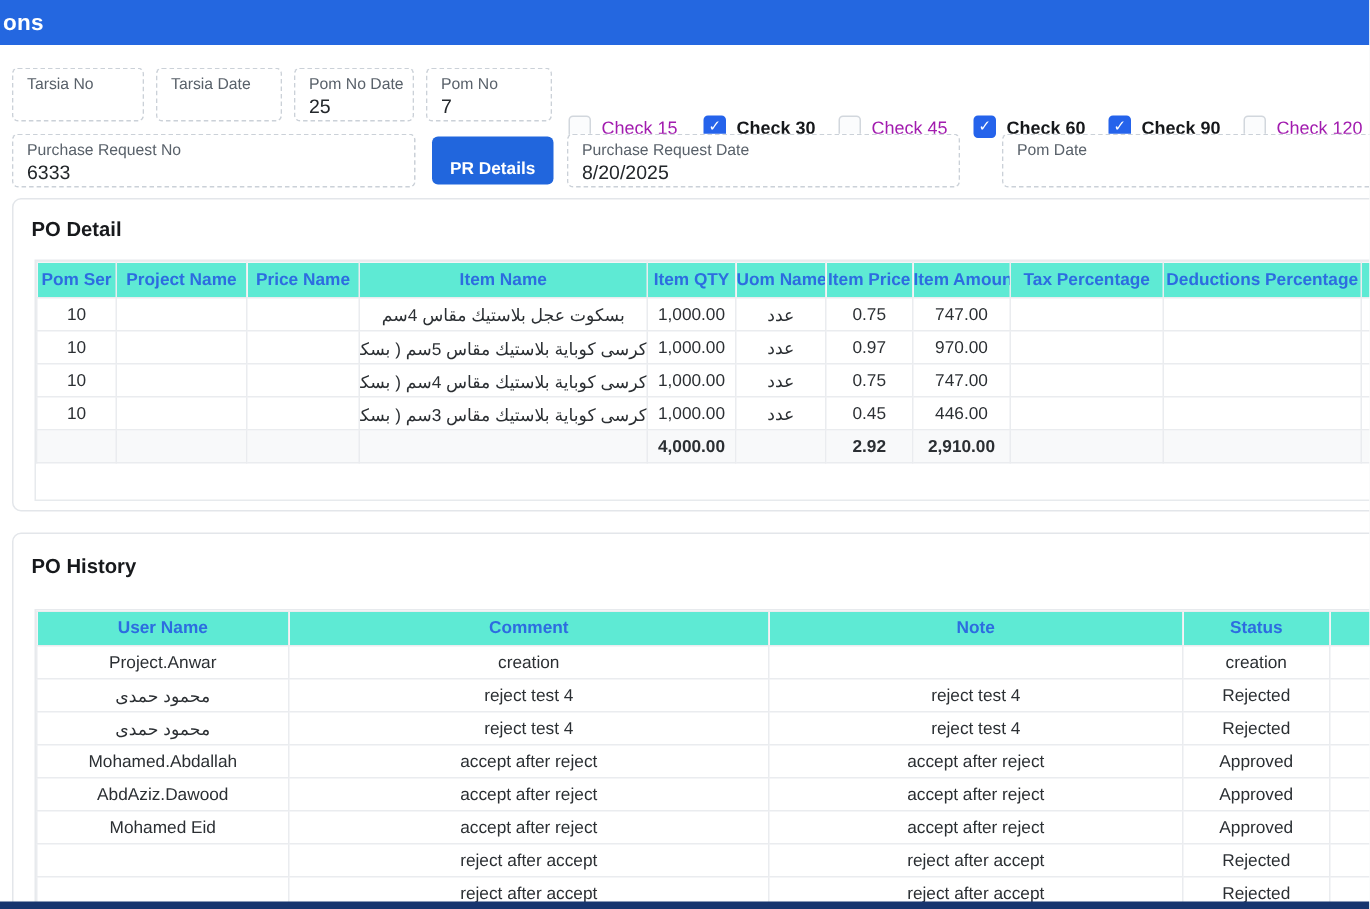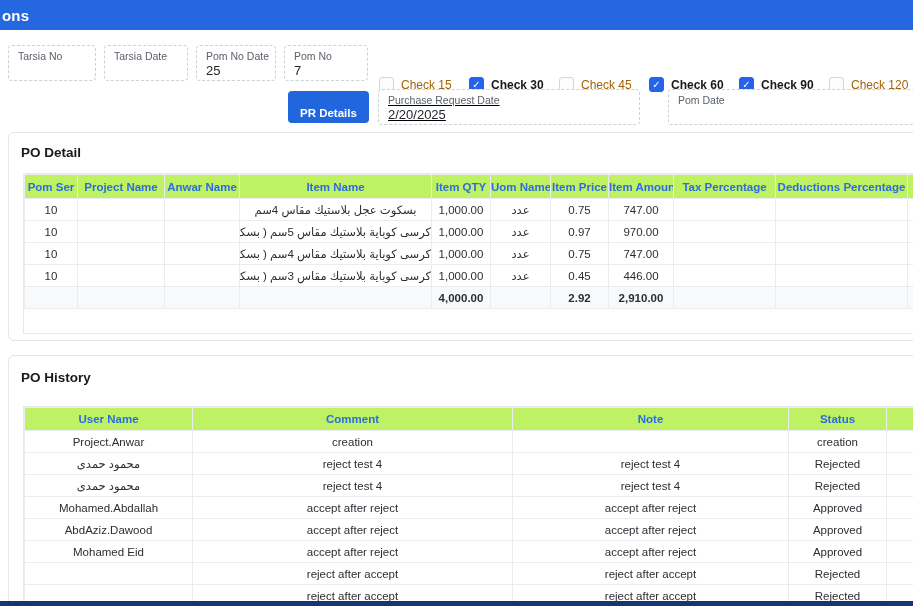--- a/index.html
+++ b/index.html
@@ -19,37 +19,37 @@
 
   .pr-btn { position:absolute; left:288px; top:91px; height:23px; padding:16px 12px; background:#2166dd; color:#fff;
             font-family:inherit; font-size:11.5px; font-weight:bold; border:none; border-radius:4px; cursor:pointer; }
 
   .checkbox-row { position:absolute; left:379px; top:47px; display:flex; align-items:center; }
   .chk-group { display:flex; align-items:center; width:90px; }
   .chk-box { width:15px; height:15px; border-radius:3px; border:1px solid #d2d7dd; background:#fbfcfd; margin-right:7px;
              display:flex; align-items:center; justify-content:center; flex:0 0 auto; cursor:pointer; }
   .chk-box.checked { background:#2563eb; border-color:#2563eb; }
   .chk-box.checked::after { content:"✓"; color:#fff; font-size:10px; font-weight:bold; line-height:1; }
-  .chk-label { font-size:12px; color:#a16207; white-space:nowrap; }
+  .chk-label { font-size:12px; color:#a21caf; white-space:nowrap; }
   .chk-group.checked .chk-label { font-weight:bold; color:#16181b; }
 
   
   .card { position:absolute; left:8px; width:940px; background:#fff; border:1px solid #e3e6ea; border-radius:6px; }
   #po-detail-card { top:132px; height:209px; overflow:hidden; }
   #po-history-card { top:355px; height:300px; overflow:hidden; }
   .card-title { font-size:13.5px; font-weight:bold; color:#17191c; padding:11px 0 0 12px; line-height:17px; }
   #po-history-card .card-title { padding-top:13px; }
 
   .table-wrap { margin:12px 0 0 14px; border:1px solid #e7eaed; overflow:hidden; }
   #detail-table-wrap { height:161px; width:944px; }
   #history-table-wrap { margin-top:20px; width:964px; }
 
   table.grid { border-collapse:collapse; table-layout:fixed; }
   table.grid th, table.grid td { border:1px solid #eaecef; text-align:center; overflow:hidden; white-space:nowrap; }
-  table.grid th { height:23px; background:#bef264; color:#2d6ce0; font-size:11.5px; font-weight:bold; }
+  table.grid th { height:23px; background:#5eead4; color:#2d6ce0; font-size:11.5px; font-weight:bold; }
   #detail-table-wrap th { height:24px; }
   table.grid td { height:22px; font-size:11.5px; color:#2b2f33; background:#fff; }
   table.grid tr.totals td { background:#f8f9fa; font-weight:bold; }
 
   
   .bottombar { position:absolute; left:0; bottom:0; width:913px; height:5px; background:#17356e; z-index:6; }
 </style>
 </head>
 <body>
 
@@ -98,24 +98,28 @@
         <span class="chk-group checked">
           <span class="chk-box checked"></span>
           <span class="chk-label">Check 90</span>
         </span>
         <span class="chk-group">
           <span class="chk-box"></span>
           <span class="chk-label">Check 120</span>
         </span>
       </div>
 
+    <div class="field" style="left:8px; top:59px; width:269px; height:36px;">
+      <span class="flabel">Purchase Request No</span>
+      <span class="fvalue">6333</span>
+    </div>
     <button class="pr-btn" style="top:61px;">PR Details</button>
-    <div class="field" style="left:378px; top:59px; width:262px; height:36px;text-decoration:underline;">
+    <div class="field" style="left:378px; top:59px; width:262px; height:36px;">
       <span class="flabel">Purchase Request Date</span>
-      <span class="fvalue">2/20/2025</span>
+      <span class="fvalue">8/20/2025</span>
     </div>
     <div class="field" style="left:668px; top:59px; width:261px; height:36px;">
       <span class="flabel">Pom Date</span>
     </div>
   </div>
 
   <div class="card" id="po-detail-card">
     <div class="card-title">PO Detail</div>
     <div class="table-wrap" id="detail-table-wrap">
         <table class="grid" style="width: 943px;">
@@ -129,21 +133,21 @@
             <col style="width: 58px;">
             <col style="width: 65px;">
             <col style="width: 102px;">
             <col style="width: 132px;">
             <col style="width: 60px;">
           </colgroup>
           <thead>
             <tr>
               <th>Pom Ser</th>
               <th>Project Name</th>
-              <th>Anwar Name</th>
+              <th>Price Name</th>
               <th>Item Name</th>
               <th>Item QTY</th>
               <th>Uom Name</th>
               <th>Item Price</th>
               <th>Item Amount</th>
               <th>Tax Percentage</th>
               <th>Deductions Percentage</th>
               <th></th>
             </tr>
           </thead>

